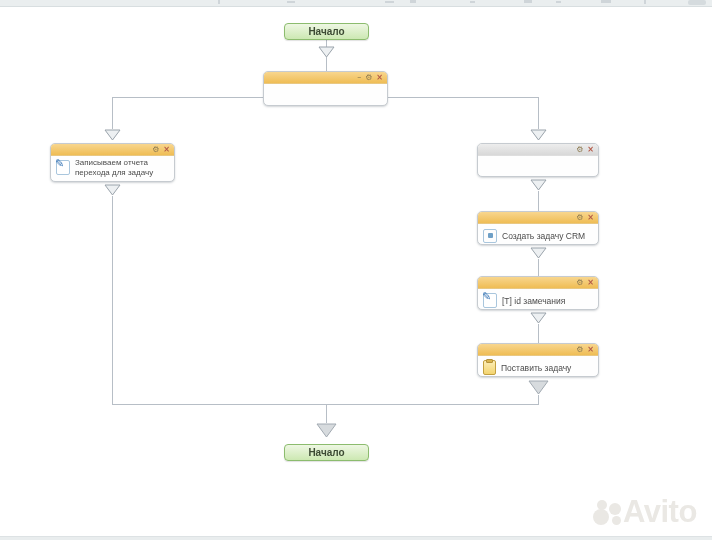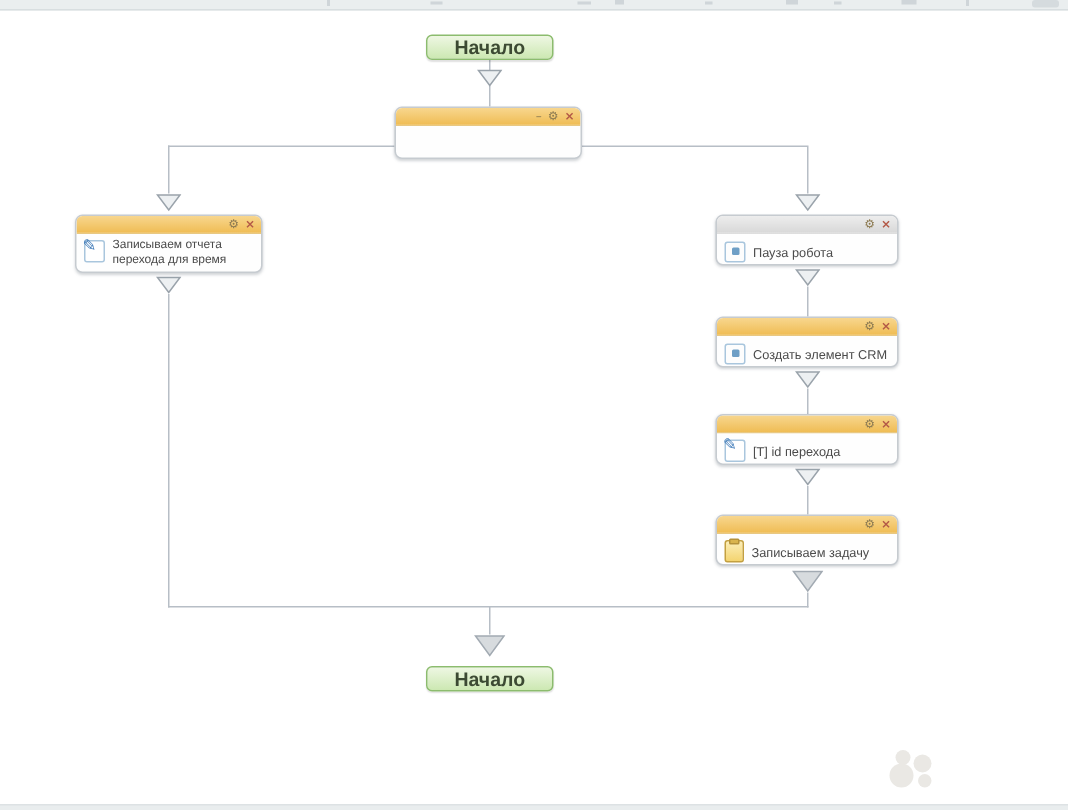--- a/index.html
+++ b/index.html
@@ -28,21 +28,21 @@
   .hic { font-size:8px; line-height:8px; color:#8d7b52; font-family:"DejaVu Sans",sans-serif; cursor:pointer; }
   .hic.x { color:#b35947; font-weight:700; }
   .bb { display:flex; align-items:center; gap:5px; padding:2px 5px; color:#4b4b4b; }
   .bt { font-size:8px; line-height:9.5px; }
   .bt1 { font-size:8.5px; }
 
   
   .terminal { position:absolute; width:85px; height:17px;
               background:linear-gradient(#eef7e3,#cce8b2); border:1px solid #8cbc6e; border-radius:4px;
               display:flex; align-items:center; justify-content:center;
-              font-size:13px; font-weight:700; color:#3c4a33; box-shadow:0 1px 1px rgba(0,0,0,.12);
+              font-size:10px; font-weight:700; color:#3c4a33; box-shadow:0 1px 1px rgba(0,0,0,.12);
               box-sizing:border-box;text-align:right; }
 
   
   .ic-parallel { width:13px; height:11px; background:linear-gradient(#9ed455,#67a62c);
                  border:1px solid #4f8c20; border-radius:2px; position:relative; flex:0 0 auto; }
   .ic-parallel::before { content:""; position:absolute; left:3px; top:4px; width:7px; height:2px; background:#fff; }
   .ic-parallel::after  { content:""; position:absolute; left:5.5px; top:1.5px; width:2px; height:7px; background:#fff; }
   .ic-doc { width:12px; height:13px; background:#fff; border:1px solid #a9c6dd; border-radius:2px;
             position:relative; flex:0 0 auto; }
   .ic-doc .pencil { position:absolute; left:-2px; top:-3px; font-size:11px; line-height:11px;
@@ -140,78 +140,73 @@
     <div class="bh orange">
       <span class="hic">⚙</span>
       <span class="hic x">×</span>
     </div>
     <div class="bb">
       <span class="ic-doc">
           <span class="pencil">✎</span>
         </span>
       <span class="bt">
         <span style="display:block">Записываем отчета</span>
-        <span style="display:block">перехода для время</span>
+        <span style="display:block">перехода для задачу</span>
       </span>
     </div>
   </div>
 
   <div class="block" style="left:477px;top:143px;width:122px;height:34px">
     <div class="bh gray">
+      <span class="hic">⚙</span>
+      <span class="hic x">×</span>
+    </div>
+  </div>
+
+  <div class="block" style="left:477px;top:211px;width:122px;height:34px">
+    <div class="bh orange">
       <span class="hic">⚙</span>
       <span class="hic x">×</span>
     </div>
     <div class="bb" style="height:19px">
       <span class="ic-square">
           <i></i>
         </span>
-      <span class="bt1">Пауза робота</span>
-    </div>
-  </div>
-
-  <div class="block" style="left:477px;top:211px;width:122px;height:34px">
-    <div class="bh orange">
-      <span class="hic">⚙</span>
-      <span class="hic x">×</span>
-    </div>
-    <div class="bb" style="height:19px">
-      <span class="ic-square">
-          <i></i>
-        </span>
-      <span class="bt1">Создать элемент CRM</span>
+      <span class="bt1">Создать задачу CRM</span>
     </div>
   </div>
 
   <div class="block" style="left:477px;top:276px;width:122px;height:34px">
     <div class="bh orange">
       <span class="hic">⚙</span>
       <span class="hic x">×</span>
     </div>
     <div class="bb" style="height:19px">
       <span class="ic-doc">
           <span class="pencil">✎</span>
         </span>
-      <span class="bt1">[T] id перехода</span>
+      <span class="bt1">[T] id замечания</span>
     </div>
   </div>
 
   <div class="block" style="left:477px;top:343px;width:122px;height:34px">
     <div class="bh orange">
       <span class="hic">⚙</span>
       <span class="hic x">×</span>
     </div>
     <div class="bb" style="height:19px">
       <span class="ic-task"></span>
-      <span class="bt1">Записываем задачу</span>
+      <span class="bt1">Поставить задачу</span>
     </div>
   </div>
 
   <div class="terminal" style="left:284px;top:444px">
     <span>Начало</span>
   </div>
 
   <div class="wm-dot" style="left:597px;top:500px;width:10px;height:10px"></div>
   <div class="wm-dot" style="left:593px;top:509px;width:16px;height:16px"></div>
   <div class="wm-dot" style="left:609px;top:503px;width:12px;height:12px"></div>
   <div class="wm-dot" style="left:612px;top:516px;width:9px;height:9px"></div>
+  <div class="wm-text">Avito</div>
 
   <div class="bottomstrip"></div>
 </div>
 
 </body></html>

